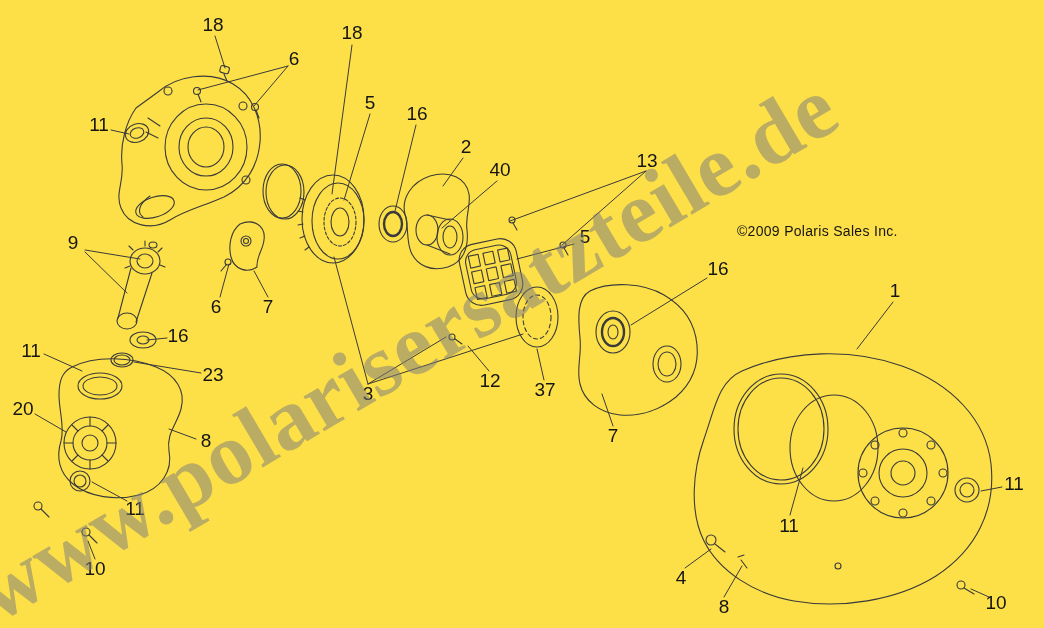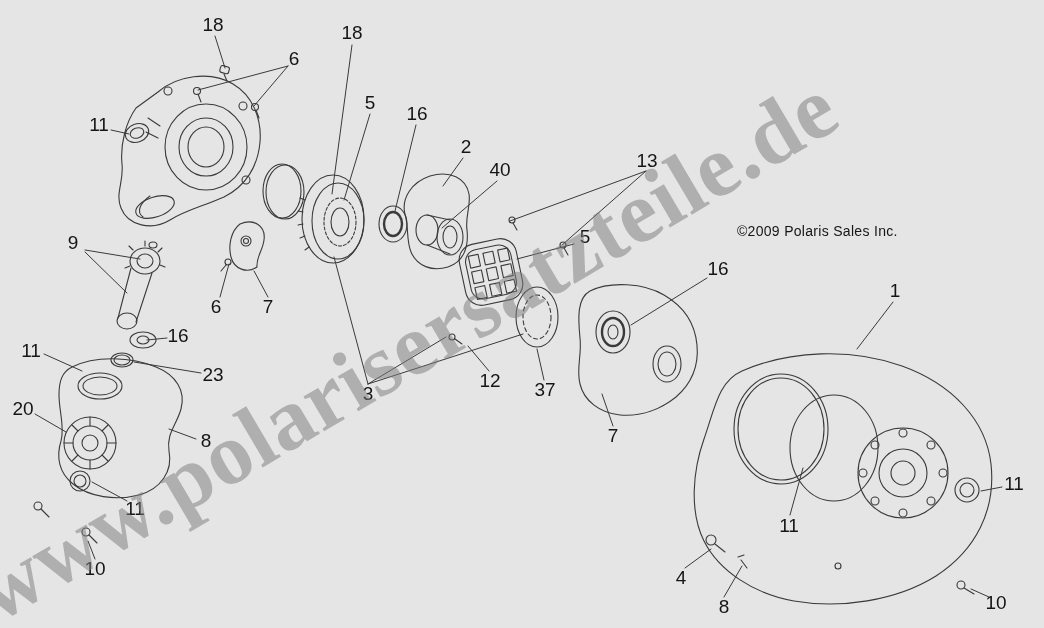--- a/index.html
+++ b/index.html
@@ -1,18 +1,18 @@
 <!DOCTYPE html>
 <html><head>
 <meta charset="utf-8">
 <style>
   * { margin:0; padding:0; box-sizing:border-box; }
   html,body { width:1044px; height:628px; background:#fff; overflow:hidden;
               font-family:"Liberation Sans", sans-serif; }
-  .stage { position:relative; width:1044px; height:628px; background:#e5e5e5; }
+  .stage { position:relative; width:1044px; height:628px; background:#fde047; }
   svg.diagram { position:absolute; left:0; top:0; z-index:1; }
   .callout { position:absolute; transform:translate(-50%,-50%);
              font-size:19px; color:#151515; z-index:2; user-select:none; }
   .copyright { position:absolute; left:737px; top:223px; font-size:14px;
                color:#151515; z-index:2; letter-spacing:0.3px; }
   .watermark { position:absolute; left:-18px; top:548px;
                transform:rotate(-30.5deg); transform-origin:0 50%;
                font-family:"Liberation Serif", serif; font-weight:bold;
                font-size:88px; letter-spacing:1px; white-space:nowrap;
                color:rgba(125,125,125,0.52); z-index:3; pointer-events:none; }

